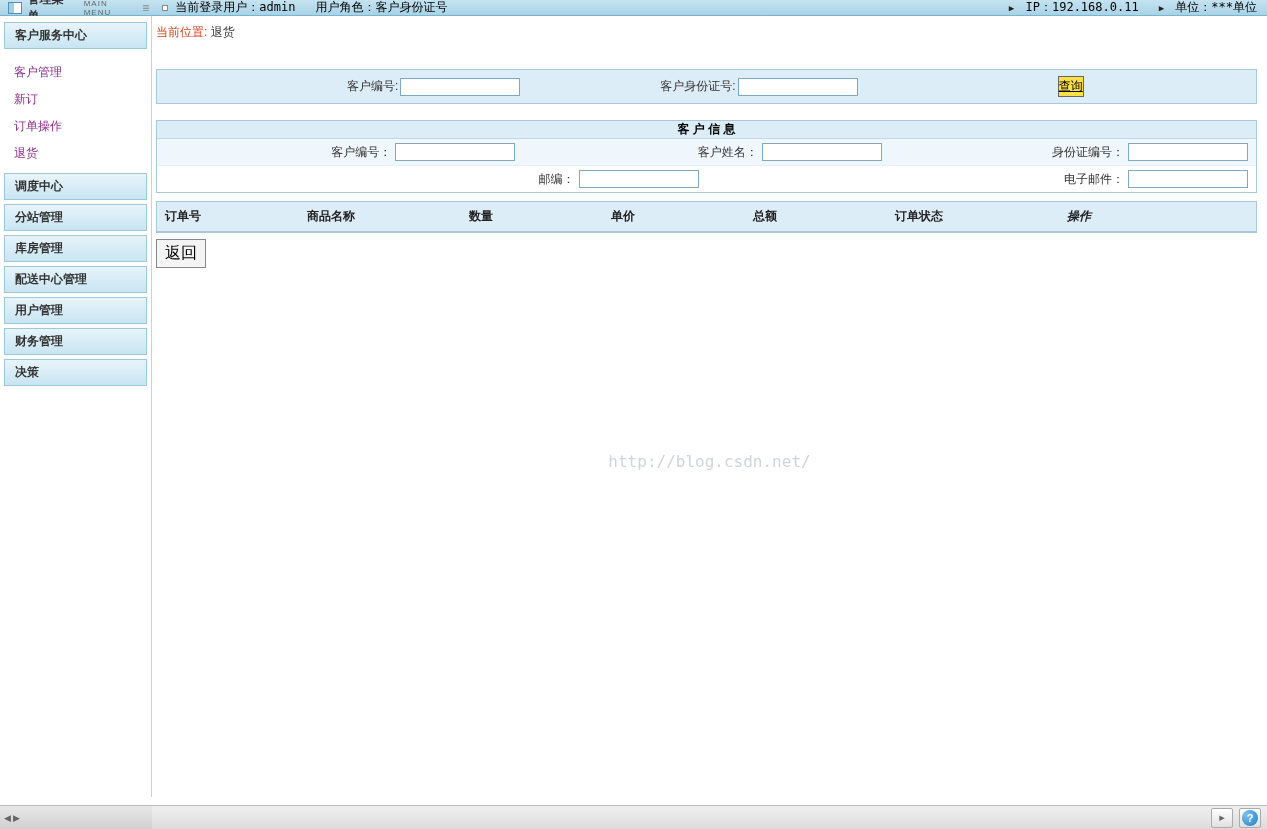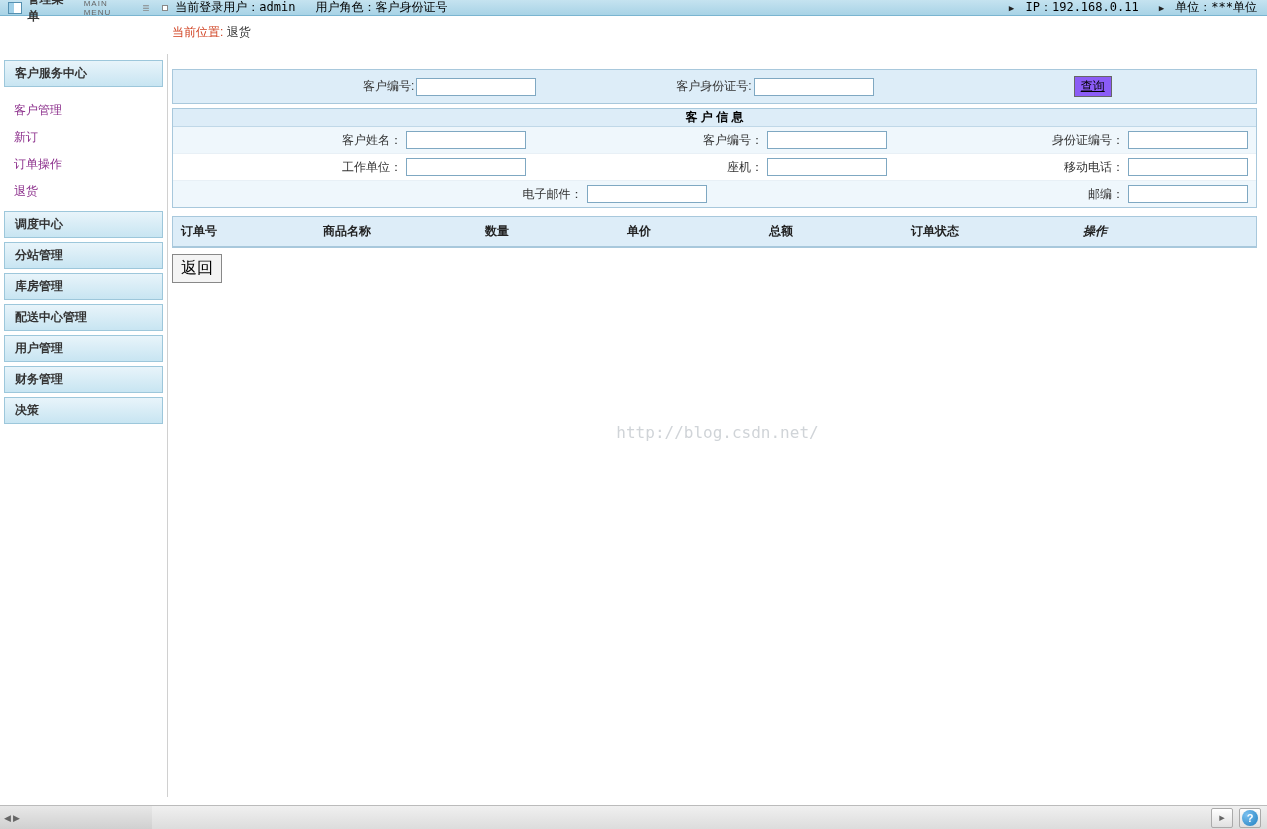--- a/index.html
+++ b/index.html
@@ -18,41 +18,41 @@
     .user-info { display: flex; gap: 20px; align-items: center; }
     .bullet { display: inline-block; width: 6px; height: 6px; background: #fff; border: 1px solid #888; margin-right: 4px; }
     .header-spacer { flex: 1; }
     .ip-info, .unit-info { margin-left: 20px; font-family: monospace; }
     .tri { font-size: 9px; color: #222; margin-right: 4px; }
     
     
     .main { display: flex; height: calc(100% - 24px - 24px); }
     
     
-    .sidebar { width: 168px; background: #fff; border-right: 1px solid #d0d0d0; padding: 6px 4px; overflow-y: auto; margin-top: 38px; }
+    .sidebar { width: 152px; background: #fff; border-right: 1px solid #d0d0d0; padding: 6px 4px; overflow-y: auto; }
     .menu-block { border: 1px solid #9dc7db; margin-bottom: 4px; background: linear-gradient(#e8f4fa, #c8e5f2); }
     .menu-block-title { padding: 4px 10px; font-weight: bold; color: #333; cursor: pointer; }
     .menu-sub { padding: 6px 4px 6px 10px; font-family: Liberation Serif, serif; }
     .menu-sub-item { padding: 5px 0; color: #8b2d8b; cursor: pointer; }
     .menu-sub-item.active { color: #8b2d8b; }
     
     
     .content { flex: 1; padding: 8px 10px 8px 4px; overflow: auto; position: relative; }
     .breadcrumb { margin-bottom: 28px; }
     .bc-label { color: #d04020; }
     .bc-value { color: #333; }
     
     
-    .search-bar { border: 1px solid #a8c8dc; background: #ddedf8; padding: 6px 10px; display: flex; align-items: center; margin-bottom: 4px; }
+    .search-bar { border: 1px solid #a8c8dc; background: #ddedf8; padding: 6px 10px; display: flex; align-items: center; margin-bottom: 16px; }
     .search-group { display: flex; align-items: center; }
     .search-label { color: #333; margin-right: 2px; }
     .search-input { border: 1px solid #7fa8c2; height: 18px; width: 120px; padding: 0 2px; }
     .search-bar .search-group:nth-of-type(1) { margin-left: 180px; }
     .sg2 { margin-left: 140px; }
-    .btn-query { margin-left: 200px; border: 1px solid #666; background: #8b5cf6; padding: 1px 6px; cursor: pointer; text-decoration: underline; font-family: inherit; font-size: 12px; }
+    .btn-query { margin-left: 200px; border: 1px solid #666; background: #fde047; padding: 1px 0; cursor: pointer; text-decoration: underline; font-family: inherit; font-size: 12px; }
     
     
     .info-panel { border: 1px solid #a8c8dc; margin-bottom: 8px; }
     .info-panel-title { background: #ddedf8; text-align: center; font-weight: bold; border-bottom: 1px solid #c0d8e8; }
     .info-row { display: flex; border-bottom: 1px solid #e8f0f6; }
     .info-row:nth-child(even) { background: #eff7fc; }
     .info-row:last-child { border-bottom: none; }
     .info-cell { flex: 1; display: flex; align-items: center; justify-content: flex-end; padding: 4px 8px; gap: 4px; }
     .info-label { color: #333; }
     .info-input { border: 1px solid #7fa8c2; height: 18px; width: 120px; padding: 0 2px; }
@@ -64,21 +64,21 @@
     .th1 { width: 130px; }
     .th2 { width: 150px; }
     .th3 { width: 130px; }
     .th4 { width: 130px; }
     .th5 { width: 130px; }
     .th6 { width: 160px; }
     .th7 { flex: 1; font-style: italic; }
     
     .btn-back { margin-top: 6px; border: 1px solid #888; background: #f4f4f4; padding: 3px 8px; cursor: pointer; font-family: inherit; font-size: 16px; }
     
-    .watermark { position: absolute; top: 407px; left: 50%; transform: translateX(-50%); color: #d0d4d8; font-family: monospace; font-size: 16px; pointer-events: none; text-align: right; }
+    .watermark { position: absolute; top: 436px; left: 50%; transform: translateX(-50%); color: #d0d4d8; font-family: monospace; font-size: 16px; pointer-events: none; text-align: right; }
     
     
     .footer { position: absolute; bottom: 0; left: 0; right: 0; height: 24px; display: flex; }
     .footer-left { width: 152px; background: linear-gradient(#e8e8e8, #d0d0d0); border-top: 1px solid #bbb; display: flex; align-items: center; padding: 0 4px; gap: 2px; }
     .footer-arrow { font-size: 9px; color: #666; cursor: pointer; }
     .footer-right { flex: 1; background: linear-gradient(#f0f0f0, #dcdcdc); border-top: 1px solid #bbb; display: flex; align-items: center; justify-content: flex-end; padding: 0 6px; gap: 6px; }
     .footer-btn { width: 22px; height: 20px; border: 1px solid #aaa; background: linear-gradient(#fff, #e0e0e0); border-radius: 2px; display: flex; align-items: center; justify-content: center; cursor: pointer; }
     .help-icon { width: 16px; height: 16px; border-radius: 50%; background: radial-gradient(circle at 30% 30%, #7ac0f0, #2080c0); color: #fff; font-weight: bold; display: flex; align-items: center; justify-content: center; font-size: 11px; }
   </style>
 </head>
@@ -166,53 +166,39 @@
           <input class="search-input" type="text" value="" style="">
         </div>
         <button class="btn-query">查询</button>
       </div>
 
       
       <div class="info-panel">
         <div class="info-panel-title">客 户 信 息</div>
         <div class="info-row">
           <div class="info-cell">
+            <span class="info-label">客户编号：</span>
+            <input class="info-input" type="text" value="" style="">
+          </div>
+          <div class="info-cell">
             <span class="info-label">客户姓名：</span>
             <input class="info-input" type="text" value="" style="">
           </div>
           <div class="info-cell">
-            <span class="info-label">客户编号：</span>
-            <input class="info-input" type="text" value="" style="">
-          </div>
-          <div class="info-cell">
             <span class="info-label">身份证编号：</span>
             <input class="info-input" type="text" value="" style="">
           </div>
         </div>
         <div class="info-row">
           <div class="info-cell">
-            <span class="info-label">工作单位：</span>
-            <input class="info-input" type="text" value="" style="">
-          </div>
-          <div class="info-cell">
-            <span class="info-label">座机：</span>
-            <input class="info-input" type="text" value="" style="">
-          </div>
-          <div class="info-cell">
-            <span class="info-label">移动电话：</span>
-            <input class="info-input" type="text" value="" style="">
-          </div>
-        </div>
-        <div class="info-row">
+            <span class="info-label">邮编：</span>
+            <input class="info-input" type="text" value="" style="">
+          </div>
           <div class="info-cell">
             <span class="info-label">电子邮件：</span>
-            <input class="info-input" type="text" value="" style="">
-          </div>
-          <div class="info-cell">
-            <span class="info-label">邮编：</span>
             <input class="info-input" type="text" value="" style="">
           </div>
         </div>
       </div>
 
       
       <div class="data-table">
         <div class="data-table-head">
           <div class="th th1">订单号</div>
           <div class="th th2">商品名称</div>

